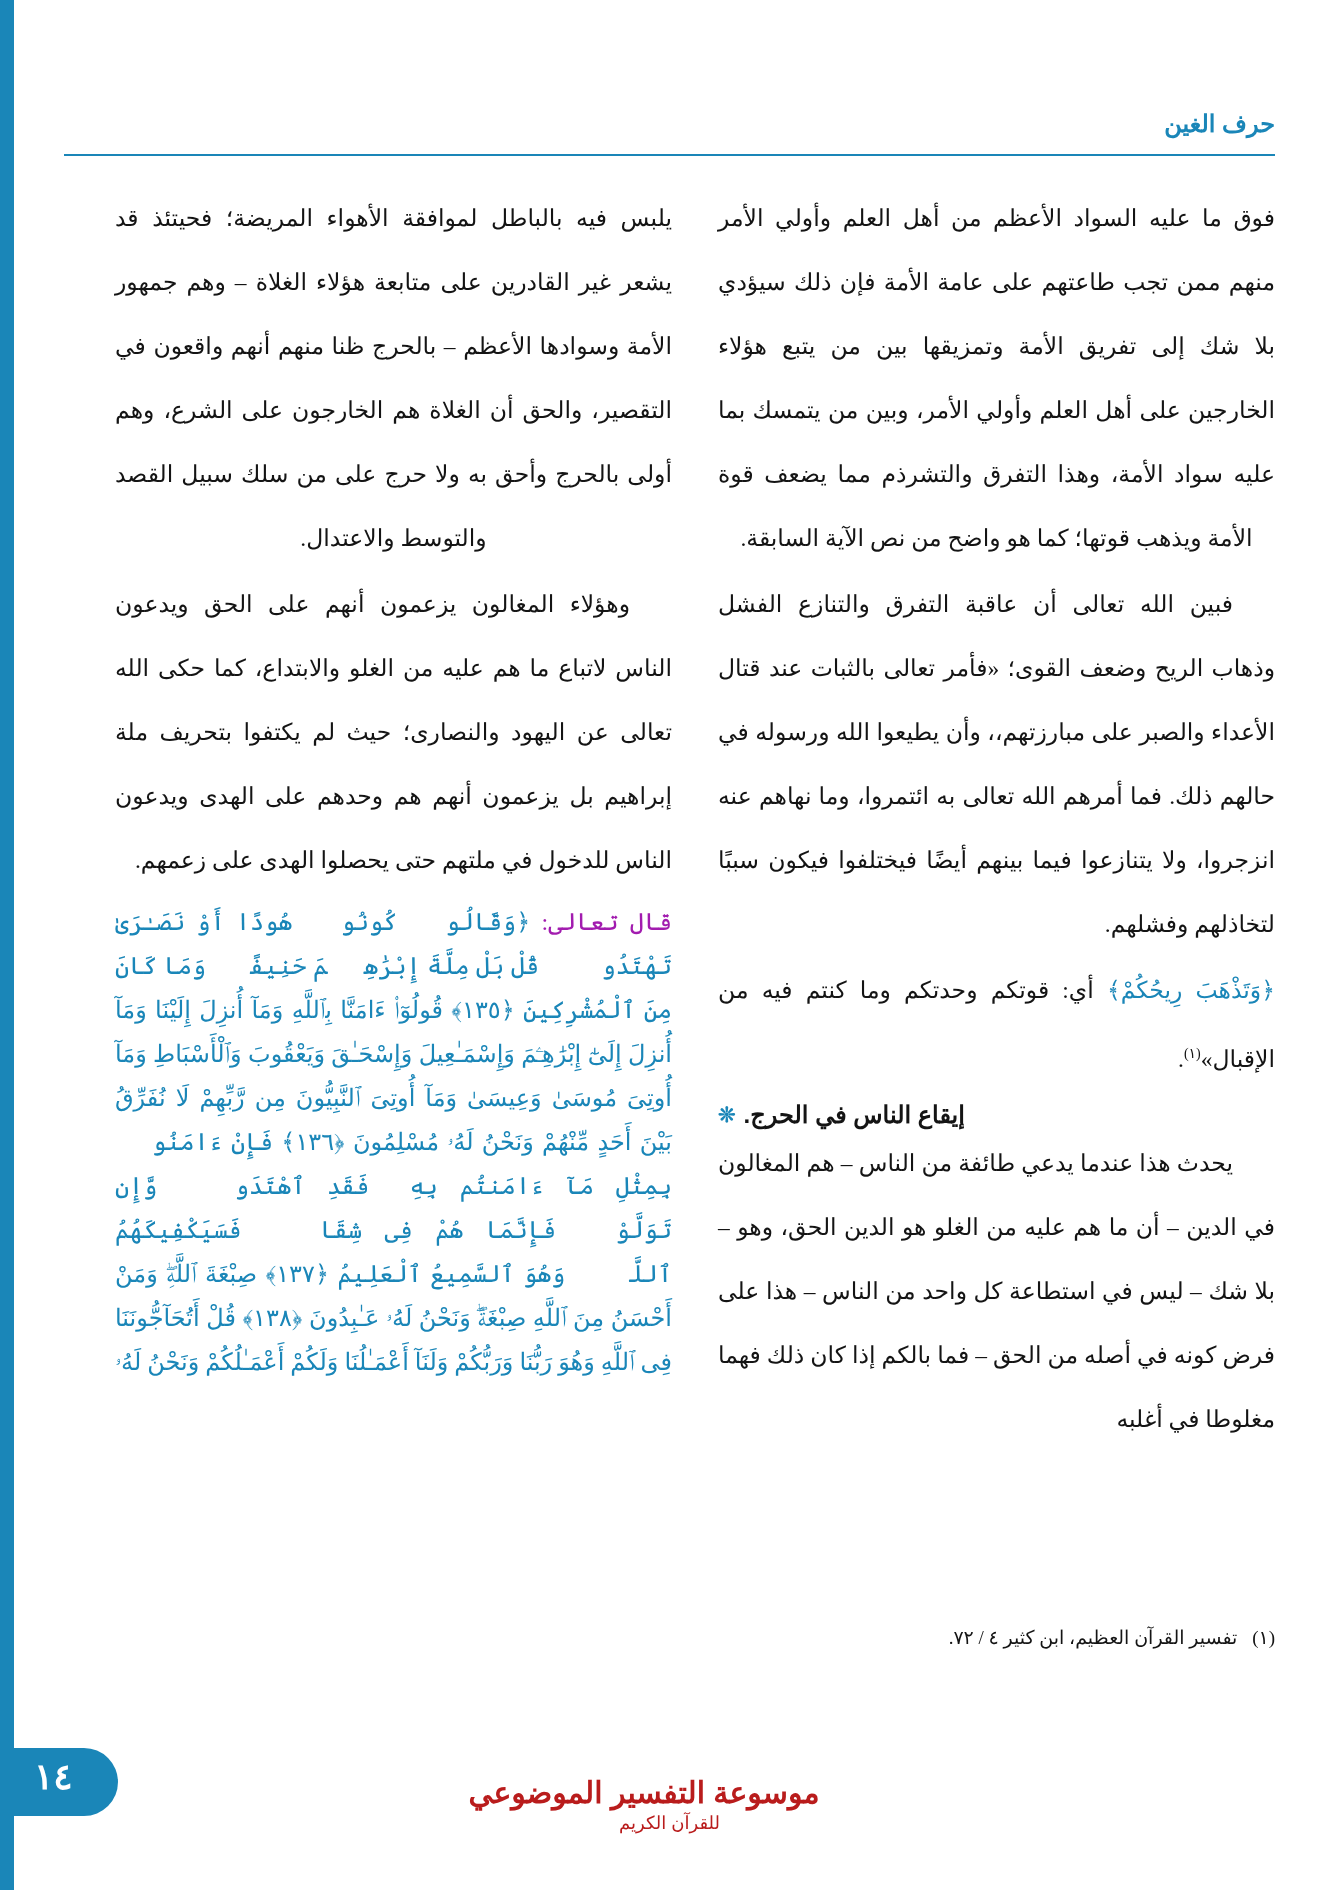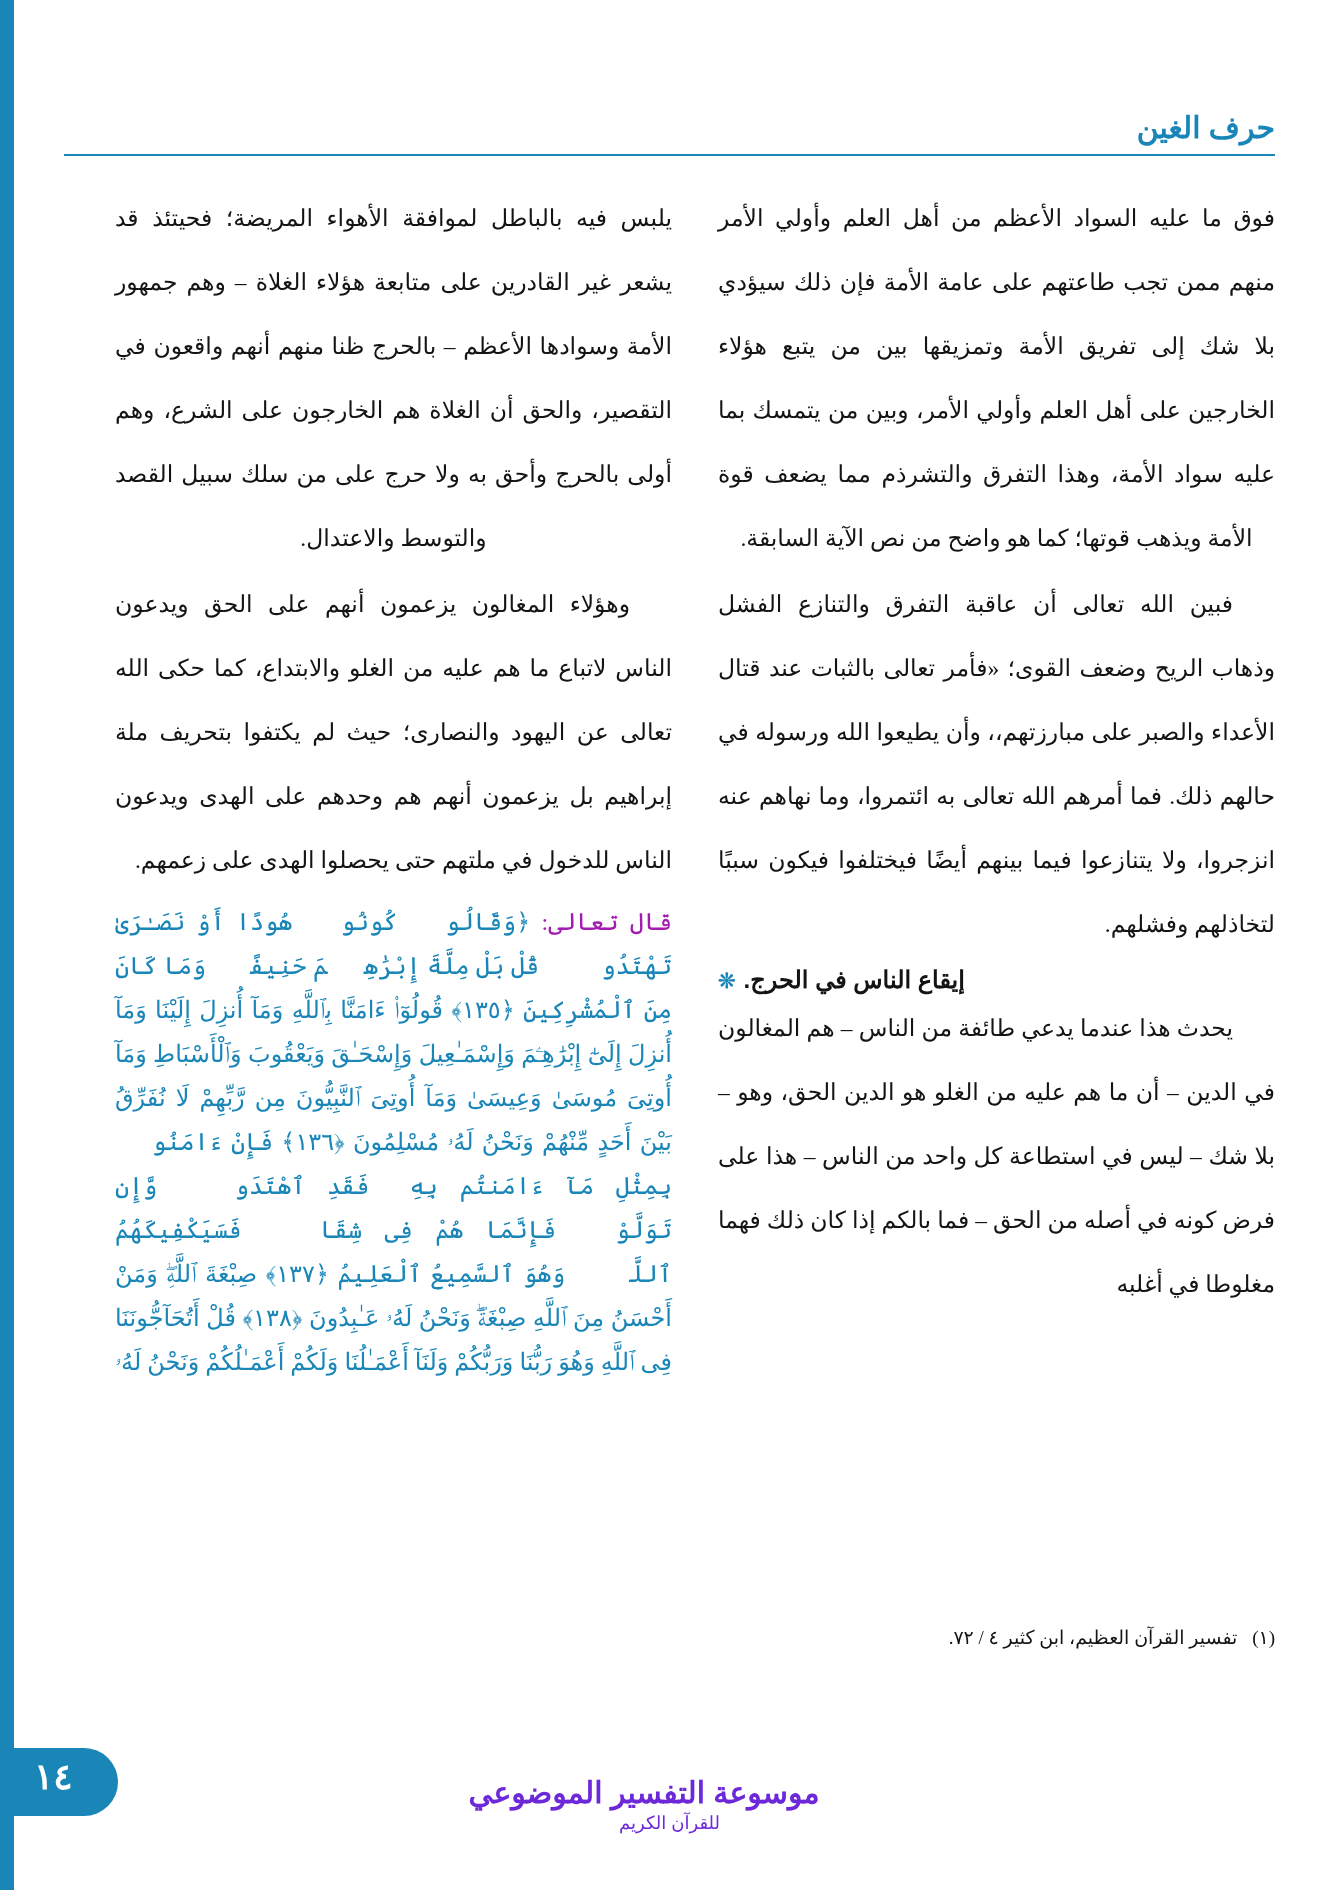--- a/index.html
+++ b/index.html
@@ -37,21 +37,21 @@
     top: 110px;
     right: 64px;
     left: 64px;
     height: 56px;
   }
   .header-title {
     position: absolute;
     right: 0;
     top: 0;
     font-family: "Liberation Sans", sans-serif;
-    font-size: 30px;
+    font-size: 24px;
     font-weight: bold;
     color: #1a86b8;
     letter-spacing: -1px;
     white-space: nowrap;
     margin-left: 8px;
   }
   .header-rule {
     position: absolute;
     right: 0;
     left: 0;
@@ -146,21 +146,21 @@
     right: 0;
     height: 120px;
   }
   .logo {
     position: absolute;
     left: 50%;
     transform: translateX(-50%);
     bottom: 20px;
     width: 300px;
     text-align: center;
-    color: #6d28d9;
+    color: #b91c1c;
   }
   .logo-main {
     font-family: "Liberation Sans", sans-serif;
     font-size: 30px;
     font-weight: bold;
     letter-spacing: -1px;
     line-height: 34px;
     white-space: nowrap;
   }
   .logo-sub {
@@ -201,20 +201,24 @@
   </div>
 
   <div class="columns">
 
     <div class="col">
 
       <p class="para">فوق ما عليه السواد الأعظم من أهل العلم وأولي الأمر منهم ممن تجب طاعتهم على عامة الأمة فإن ذلك سيؤدي بلا شك إلى تفريق الأمة وتمزيقها بين من يتبع هؤلاء الخارجين على أهل العلم وأولي الأمر، وبين من يتمسك بما عليه سواد الأمة، وهذا التفرق والتشرذم مما يضعف قوة الأمة ويذهب قوتها؛ كما هو واضح من نص الآية السابقة.</p>
 
       <p class="para indent">فبين الله تعالى أن عاقبة التفرق والتنازع الفشل وذهاب الريح وضعف القوى؛ «فأمر تعالى بالثبات عند قتال الأعداء والصبر على مبارزتهم،، وأن يطيعوا الله ورسوله في حالهم ذلك. فما أمرهم الله تعالى به ائتمروا، وما نهاهم عنه انزجروا، ولا يتنازعوا فيما بينهم أيضًا فيختلفوا فيكون سببًا لتخاذلهم وفشلهم.</p>
 
+      <p class="para justify-last-right">
+        <span class="inline-aya">﴿وَتَذْهَبَ رِيحُكُمْ﴾</span>
+        <span>أي: قوتكم وحدتكم وما كنتم فيه من الإقبال»</span><sup class="fn">(١)</sup><span>.</span>
+      </p>
 
       <div class="section-head">
         <span class="flower">❊</span>
         <span>إيقاع الناس في الحرج.</span>
       </div>
 
       <p class="para indent">يحدث هذا عندما يدعي طائفة من الناس – هم المغالون في الدين – أن ما هم عليه من الغلو هو الدين الحق، وهو – بلا شك – ليس في استطاعة كل واحد من الناس – هذا على فرض كونه في أصله من الحق – فما بالكم إذا كان ذلك فهما مغلوطا في أغلبه</p>
 
       <div class="footnote">
         <span class="fn-num">(١)</span>

